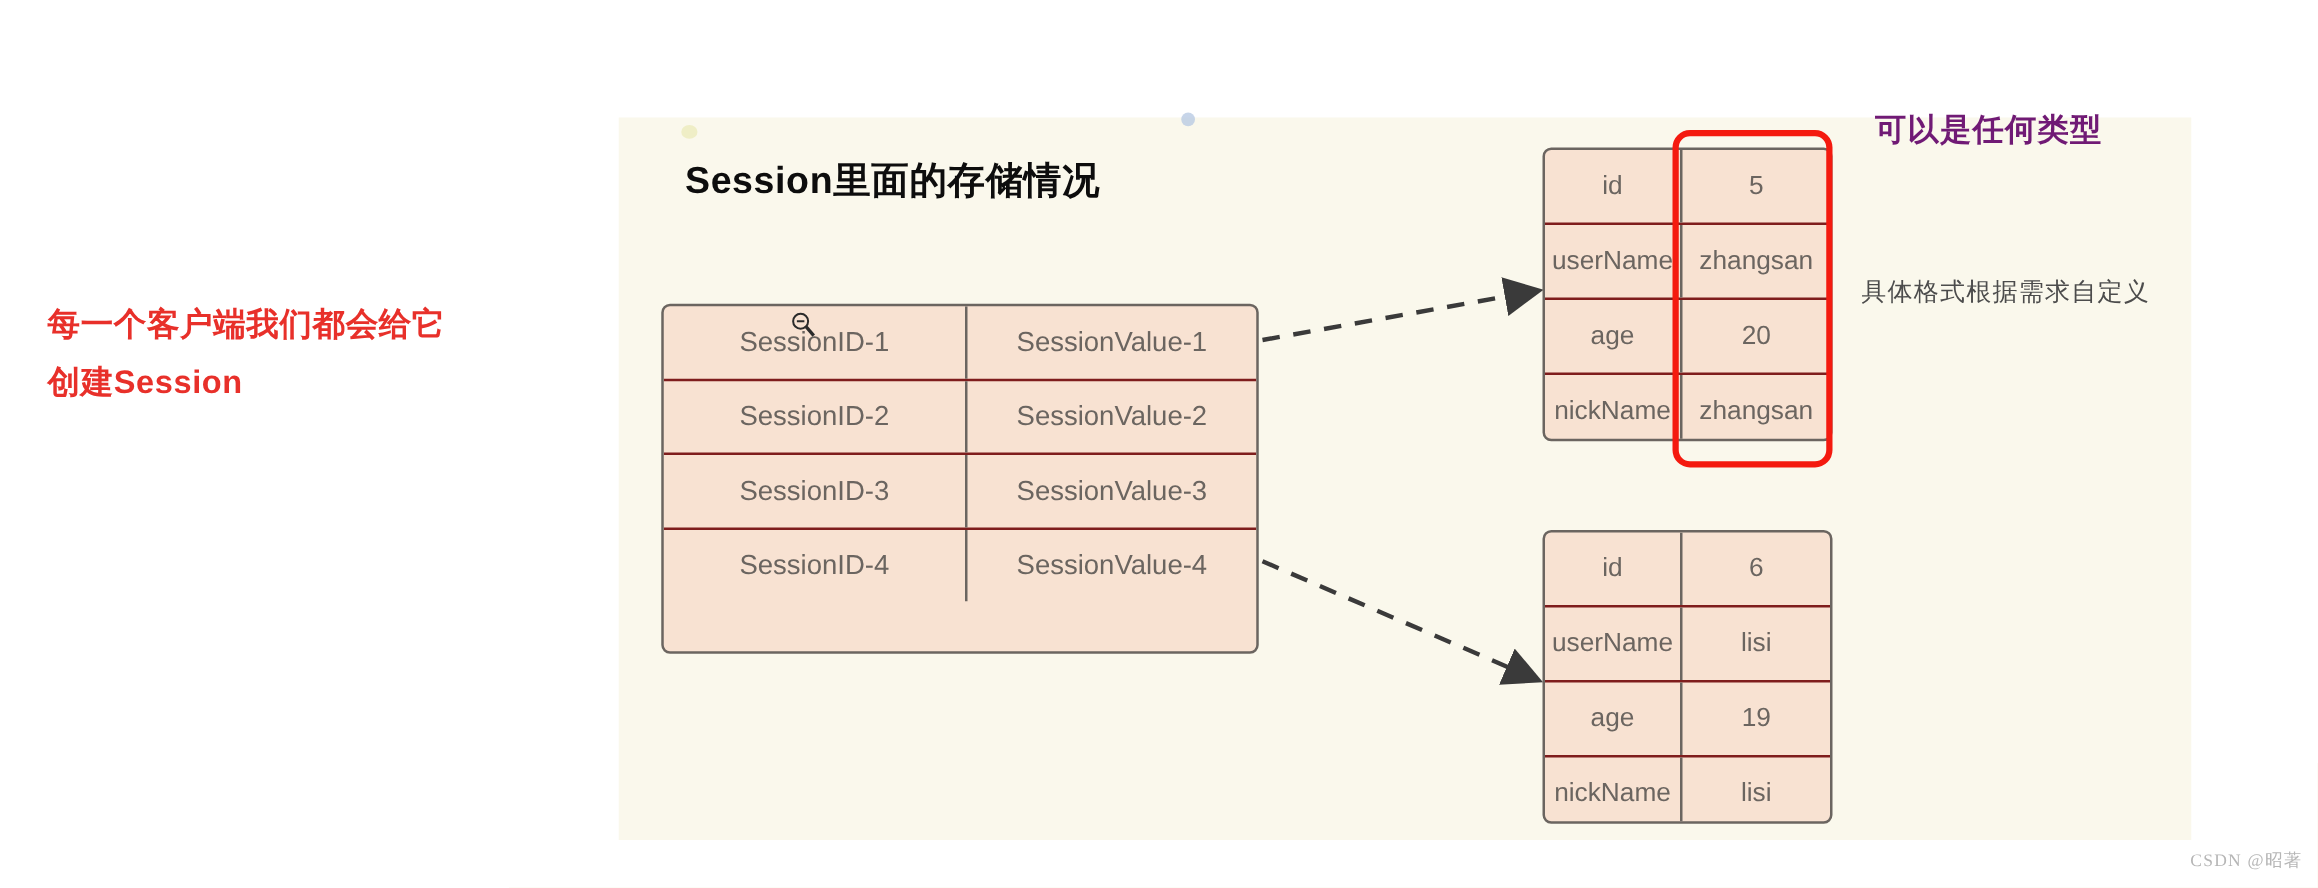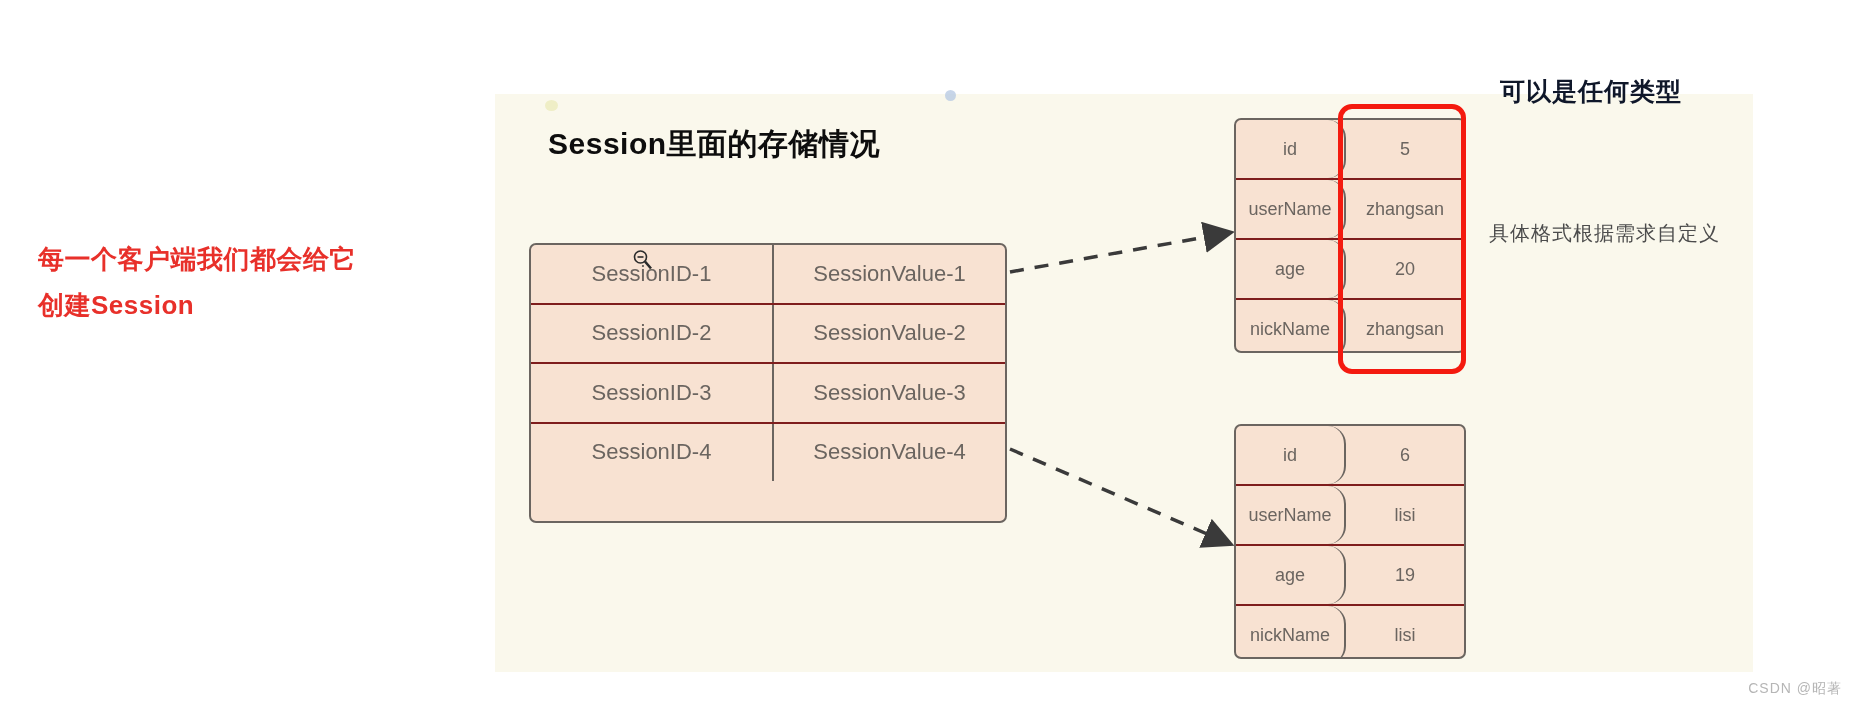--- a/index.html
+++ b/index.html
@@ -53,56 +53,56 @@
   
   #session-table{left:529px;top:243px;width:478px;height:280px;}
   #session-table .row{height:57.5px;}
   #session-table .cell{font-size:22px;height:100%;}
   #session-table .cell.k{width:243px;border-right:2px solid #6b6560;}
   #session-table .cell.v{width:231px;}
 
   
   .utable{width:232px;height:235px;}
   .utable .row{height:58px;}
-  .utable .cell{font-size:18px;height:100%;border-radius:18px;}
+  .utable .cell{font-size:21px;height:100%;}
   .utable .cell.k{width:110px;border-right:2px solid #6b6560;}
   .utable .cell.v{width:118px;}
   #user-table-1{left:1234px;top:118px;}
   #user-table-2{left:1234px;top:424px;}
 
   
   #highlight-box{
     position:absolute;left:1338px;top:104px;width:128px;height:270px;
     border:5px solid #f41a0f;border-radius:14px;
     box-sizing:border-box;pointer-events:none;
   }
 
   
   #type-note{
-    position:absolute;left:1500px;top:75px;
-    color:#0f172a;font-weight:bold;font-size:25px;white-space:nowrap;
+    position:absolute;left:1500px;top:87px;
+    color:#701a75;font-weight:bold;font-size:25px;white-space:nowrap;
     letter-spacing:1px;
   }
   #format-note{
     position:absolute;left:1489px;top:220px;
     color:#4c4c4c;font-size:20px;white-space:nowrap;letter-spacing:1px;
   }
 
   
   #arrows{position:absolute;left:0;top:0;width:1854px;height:710px;pointer-events:none;}
 
   
   #cursor{
     position:absolute;left:632px;top:249px;width:22px;height:22px;
   }
 
   
   #watermark{
     position:absolute;right:12px;bottom:12px;
-    font-size:14px;color:#b6b6b6;letter-spacing:1px;white-space:nowrap;
+    font-size:14px;color:#b6b6b6;letter-spacing:1px;white-space:nowrap;font-family:Liberation Serif, serif;
   }
 
   
   .artefact{position:absolute;border-radius:50%;}
 </style>
 </head>
 <body>
 
 <div id="left-note">
   <div>每一个客户端我们都会给它</div>

